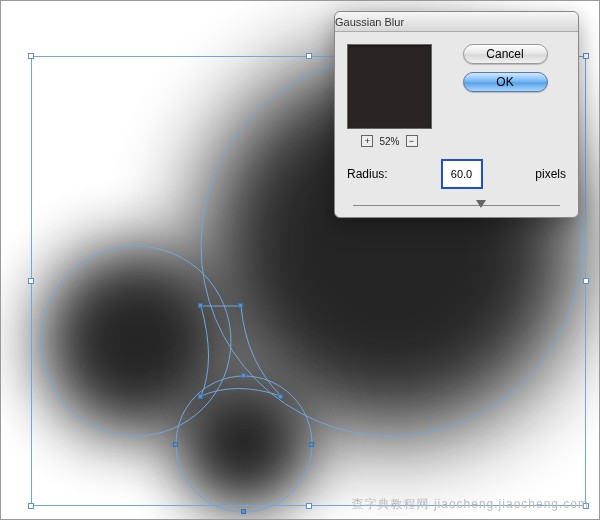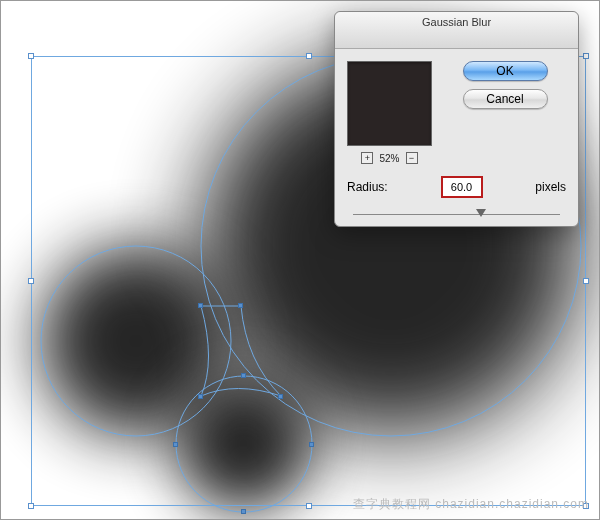--- a/index.html
+++ b/index.html
@@ -61,25 +61,25 @@
     .dialog {
       position: absolute;
       top: 10px; right: 20px;
       width: 245px;
       background: #e8e8e8;
       border: 1px solid #888;
       border-radius: 6px;
       box-shadow: 0 8px 25px rgba(0,0,0,0.35);
     }
     .titlebar {
-      height: 37px;
+      height: 20px;
       background: linear-gradient(#f6f6f6, #d8d8d8);
       border-bottom: 1px solid #aaa;
       border-radius: 6px 6px 0 0;
-      text-align: center;
+      text-align: left;
       line-height: 20px;
       font-size: 11px;
       color: #333;
     }
     .dialog-body {
       padding: 12px;
       display: flex;
       gap: 12px;
     }
     .preview-col { display: flex; flex-direction: column; align-items: center; }
@@ -113,22 +113,22 @@
     .aqua-btn.gray {
       border: 1px solid #999;
       background: linear-gradient(#fefefe, #e8e8e8 45%, #d8d8d8 55%, #f0f0f0);
     }
     .radius-row {
       padding: 0 12px 14px 12px;
       display: flex; align-items: center; justify-content: space-between; gap: 6px;
       font-size: 12px; color: #000;
     }
     .radius-input {
-      width: 42px; height: 22px;
-      border: 2px solid #b91c1c;
+      width: 42px; height: 30px;
+      border: 2px solid #1d4ed8;
       background: #fff;
       text-align: center;
       font-size: 11px;
       padding: 0;
     }
     .slider-wrap {
       padding: 0 18px 14px 18px;
       position: relative; height: 12px;
     }
     .slider-track {
@@ -196,28 +196,28 @@
   <div class="dialog-body">
     <div class="preview-col">
       <div class="preview"></div>
       <div class="zoom-row">
         <div class="zbtn">+</div>
         <span>52%</span>
         <div class="zbtn">−</div>
       </div>
     </div>
     <div class="button-col">
+      <button class="aqua-btn gray">Cancel</button>
       <button class="aqua-btn">OK</button>
-      <button class="aqua-btn gray">Cancel</button>
     </div>
   </div>
   <div class="radius-row">
     <span>Radius:</span>
     <input class="radius-input" value="60.0" style="">
     <span>pixels</span>
   </div>
   <div class="slider-wrap">
     <div class="slider-track"></div>
     <div class="slider-thumb"></div>
   </div>
 </div>
 
-<div class="watermark">查字典教程网 chazidian.chazidian.com</div>
+<div class="watermark">查字典教程网 jiaocheng.jiaocheng.com</div>
 
 </body></html>

